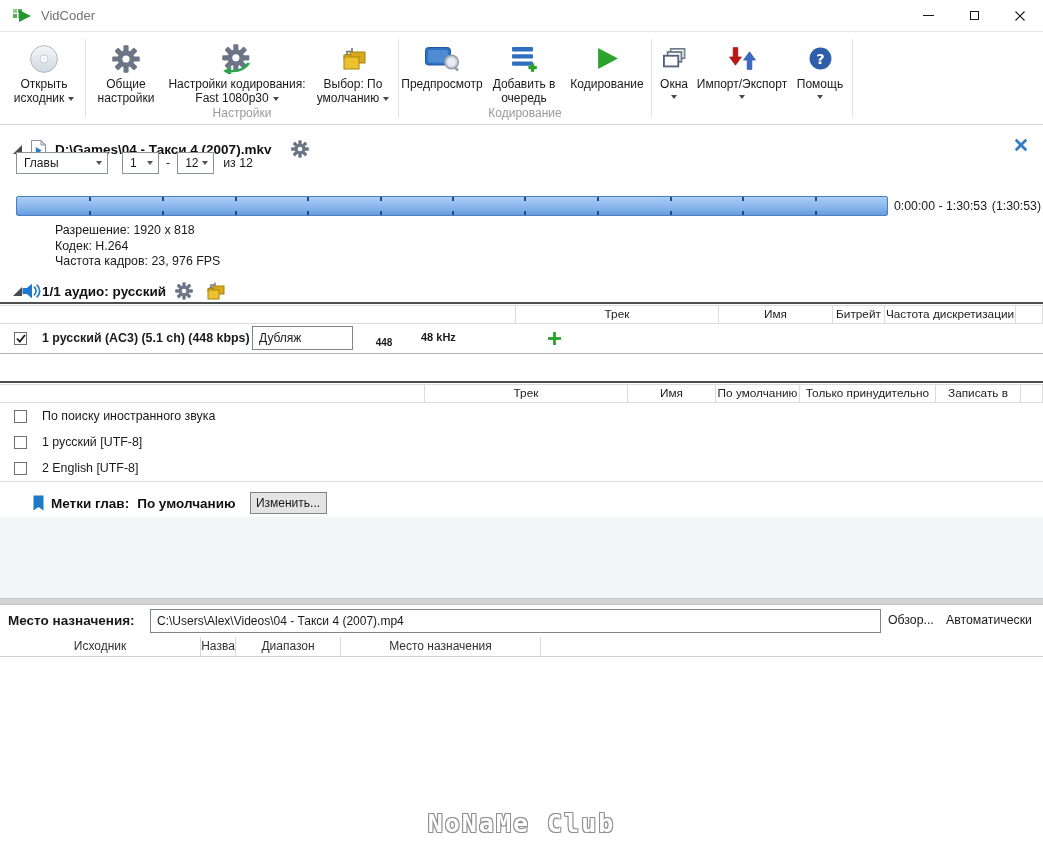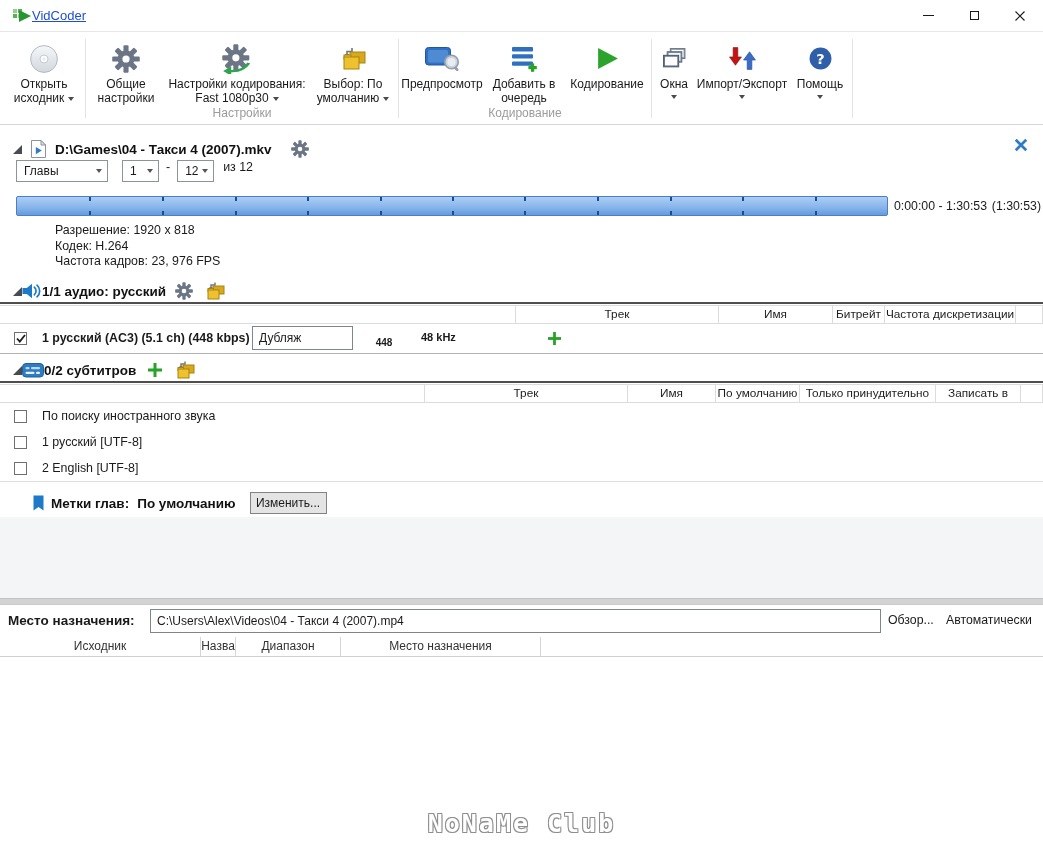--- a/index.html
+++ b/index.html
@@ -3,21 +3,21 @@
 <meta charset="utf-8">
 <style>
   * { box-sizing: border-box; margin: 0; padding: 0; }
   html,body { background:#fff; }
   body { font-family:"Liberation Sans","DejaVu Sans",sans-serif; color:#1a1a1a; }
   #app { position:relative; width:1043px; height:844px; background:#fff; overflow:hidden; }
 
   
   .titlebar { position:absolute; top:0; left:0; width:100%; height:32px; background:#fff; border-bottom:1px solid #e7e7e7; display:flex; align-items:center; }
   .titlebar .logo { margin-left:12px; width:20px; height:20px; }
-  .titlebar .title { font-size:13px; color:#1d4ed8;text-decoration:underline; }
+  .titlebar .title { margin-left:9px; font-size:13px; color:#737373; }
   .wincontrols { position:absolute; right:0; top:0; height:31px; display:flex; }
   .winbtn { width:46px; height:31px; display:flex; align-items:center; justify-content:center; }
   .glyph-min { width:11px; height:1px; background:#1a1a1a; }
   .glyph-max { width:9px; height:9px; border:1px solid #1a1a1a; }
 
   
   .ribbon { position:absolute; top:33px; left:0; width:100%; height:92px; background:#fff; border-bottom:1px solid #d6d6d6; display:flex; padding:2px 0 0 4px; }
   .rgroup { display:flex; flex-direction:column; }
   .rgroup-buttons { display:flex; flex:1; align-items:stretch; }
   .rgroup-label { height:19px; line-height:17px; text-align:center; color:#9b9b9b; font-size:12px; }
@@ -32,21 +32,21 @@
   .combo .carrow { width:0; height:0; border-left:3.5px solid transparent; border-right:3.5px solid transparent; border-top:4px solid #555; }
   .cb { width:13px; height:13px; border:1px solid #707070; background:#fff; display:flex; align-items:center; justify-content:center; flex:none; }
   .textinput { border:1px solid #7d858d; background:#fff; font-family:inherit; font-size:12px; padding:0 6px; color:#1a1a1a; }
   .pushbtn { background:#e4e4e4; border:1px solid #838383; font-size:12px; font-family:inherit; color:#1a1a1a; display:flex; align-items:center; justify-content:center; }
   .exp { width:0; height:0; border-left:9px solid transparent; border-bottom:9px solid #474c52; flex:none; }
   .secttitle { font-weight:700; font-size:13.5px; color:#111; white-space:nowrap; }
 
   
   .src-header { position:absolute; top:137px; left:13px; height:24px; display:flex; align-items:center; gap:9px; }
   .src-close { position:absolute; top:138px; right:15px; width:14px; height:14px; }
-  .range-row { position:absolute; top:160px; left:16px; height:22px; display:flex; }
+  .range-row { position:absolute; top:152px; left:16px; height:22px; display:flex; align-items:center; }
   .timeline { position:absolute; top:196px; left:16px; width:872px; height:20px; border:1px solid #4d7fc0; border-radius:2px; background:linear-gradient(#abcef5,#8ab6ec 55%,#649cde); }
   .tick { position:absolute; width:2px; height:4px; background:#1d4d8f; }
   .tick.t { top:0; } .tick.b { bottom:0; }
   .times { position:absolute; top:199px; left:894px; width:147px; display:flex; justify-content:space-between; font-size:12.3px; white-space:nowrap; }
   .src-info { position:absolute; top:223px; left:55px; font-size:12.4px; line-height:15.5px; }
 
   
   .rule-dark { position:absolute; left:0; width:100%; height:2px; background:#4e4e4e; }
   .thead { position:absolute; left:0; width:100%; display:flex; border-top:1px solid #dcdcdc; border-bottom:1px solid #dcdcdc; height:19px;justify-content:flex-end; }
   .th { font-size:11.8px; line-height:17px; text-align:center; color:#1d1d1d; border-right:1px solid #dcdcdc; overflow:hidden; white-space:nowrap; }
@@ -444,33 +444,20 @@
     <span class="audio-track">1 русский (AC3) (5.1 ch) (448 kbps)</span>
     <input class="textinput audio-name" value="Дубляж" style="">
     <span class="audio-bitrate">448</span>
     <span class="audio-rate">48 kHz</span>
     <svg class="ic" width="13" height="13" style="position:absolute;left:548px;top:8px">
         <use href="#i-plus"></use>
       </svg>
   </div>
   <div class="hline" style="top:353px; background:#b2b2b2"></div>
 
-  <div class="sec-header" style="top:358px">
-    <div class="exp"></div>
-    <svg class="ic" width="22" height="15">
-        <use href="#i-subtitle"></use>
-      </svg>
-    <span class="secttitle">0/2 субтитров</span>
-    <svg class="ic" width="14" height="14" style="margin-left:12px">
-        <use href="#i-plus"></use>
-      </svg>
-    <svg class="ic" width="20" height="18" style="margin-left:13px">
-        <use href="#i-copyfolder"></use>
-      </svg>
-  </div>
   <div class="rule-dark" style="top:381px"></div>
 
   <div class="thead" style="top:384px">
     <div class="th" style="width:41px"></div>
     <div class="th" style="width:203px">Трек</div>
     <div class="th" style="width:88px">Имя</div>
     <div class="th" style="width:84px">По умолчанию</div>
     <div class="th" style="width:136px">Только принудительно</div>
     <div class="th" style="width:85px">Записать в</div>
     <div class="th" style="width:22px"></div>

